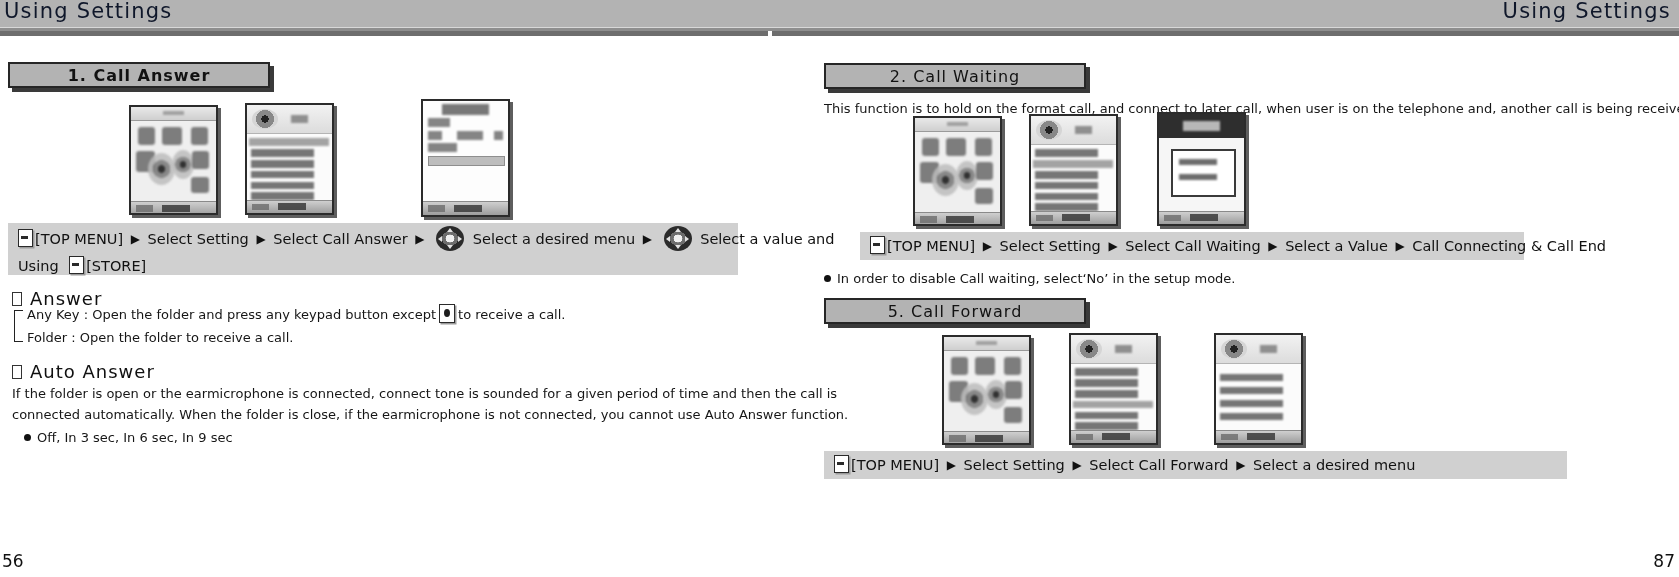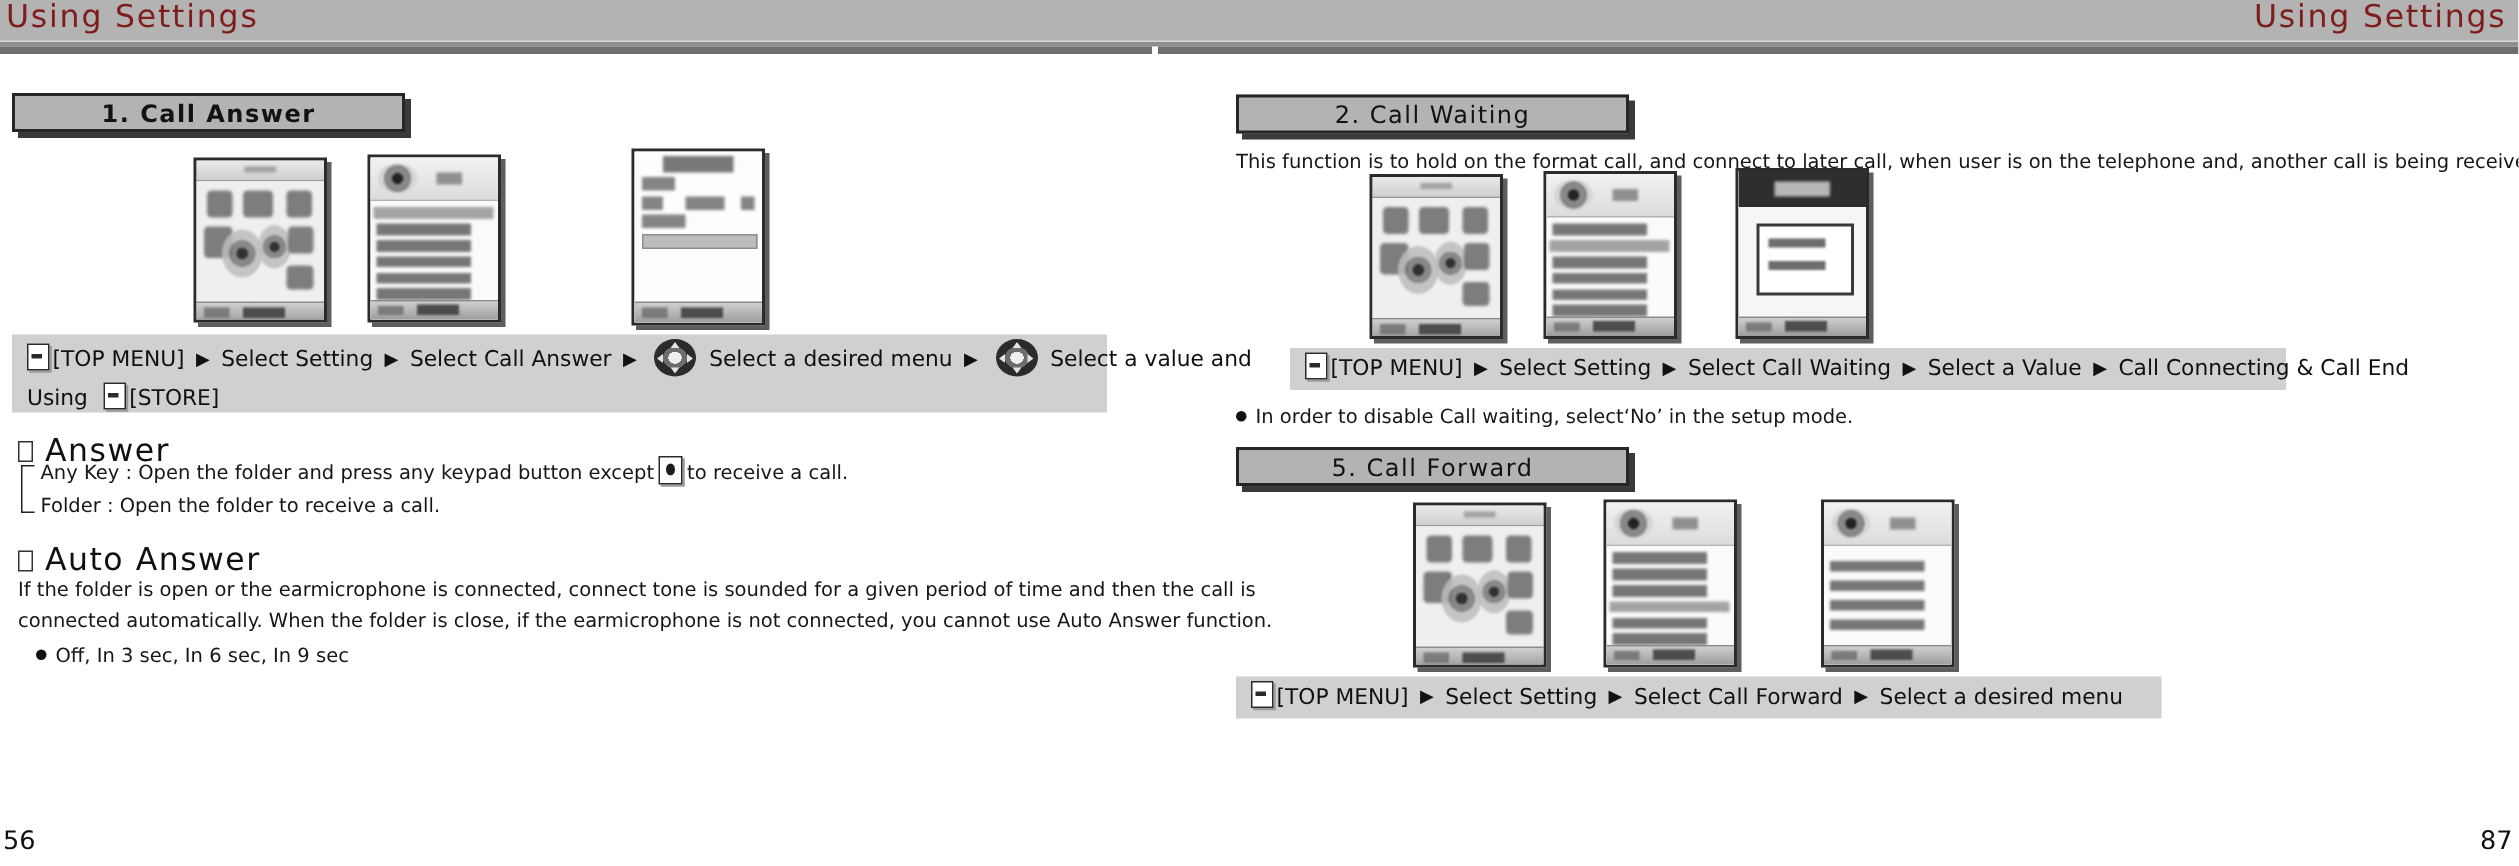--- a/index.html
+++ b/index.html
@@ -11,21 +11,21 @@
     overflow:hidden;
     position:relative;
   }
   
   .header-band{
     position:absolute;left:0;top:0;width:1679px;height:27px;
     background:#b3b3b3;
   }
   .header-band .htitle{
     position:absolute;top:-1px;
-    font-size:21px;letter-spacing:1.2px;color:#7f1d1d;
+    font-size:21px;letter-spacing:1.2px;color:#0f172a;
     font-family:"DejaVu Sans",sans-serif;
     white-space:nowrap;
   }
   .htitle-left{left:4px;}
   .htitle-right{right:8px;}
   .header-rule{
     position:absolute;left:0;top:27px;width:1679px;height:3px;
     background:#8e8e8e;border-top:1px solid #d8d8d8;
   }
   .header-rule2{
@@ -217,21 +217,21 @@
   
   .para{
     position:absolute;
     font-family:"DejaVu Sans",sans-serif;
     font-size:13px;color:#161616;line-height:21px;
     white-space:nowrap;
   }
   .sub-head{
     position:absolute;
     font-family:"DejaVu Sans",sans-serif;
-    font-size:21px;letter-spacing:1px;color:#101010;white-space:nowrap;
+    font-size:18px;letter-spacing:1px;color:#101010;white-space:nowrap;
   }
   .sub-head .sq{
     display:inline-block;width:8px;height:12px;border:1px solid #333;
     vertical-align:-1px;margin-right:8px;background:#fff;
   }
   .bullet{
     display:inline-block;width:7px;height:7px;border-radius:50%;
     background:#111;vertical-align:1px;margin-right:6px;
   }
   
@@ -456,21 +456,21 @@
         <div class="lhead"></div>
         <u style="top:36%"></u>
         <u style="top:48%"></u>
         <u style="top:60%"></u>
         <u style="top:72%"></u>
       </div>
     </div>
     <div class="ph-foot" style="position:absolute;bottom:0;left:0;right:0;height:11%"></div>
   </div>
 
-  <div class="instr" style="left:4px;top:415px;width:617px;height:28px;line-height:22px;">
+  <div class="instr" style="left:4px;top:415px;width:743px;height:28px;line-height:22px;">
     <span class="seg">
       <span class="keyico"></span><span>[TOP MENU]</span>
       <span class="arrow">▶</span>
       <span>Select Setting</span>
       <span class="arrow">▶</span>
       <span>Select Call Forward</span>
       <span class="arrow">▶</span>
       <span>Select a desired menu</span>
     </span>
   </div>

